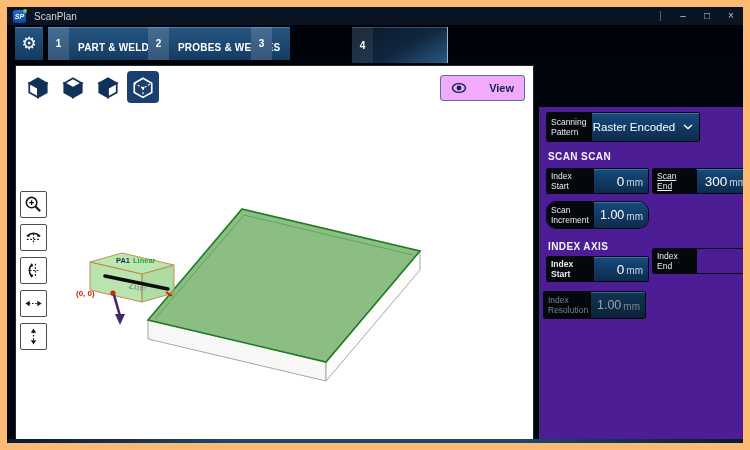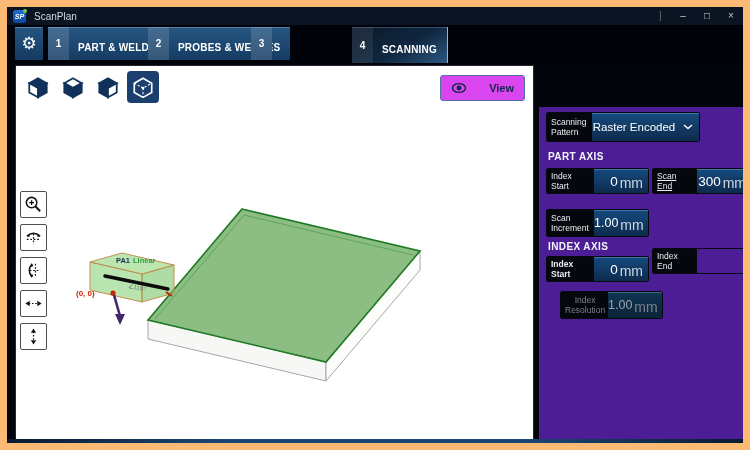--- a/index.html
+++ b/index.html
@@ -33,32 +33,32 @@
   .content{position:absolute;left:0;top:56px;width:750px;height:388px;background:#01040a;border-bottom:1px solid #8a9098;border-right:1px solid #8a9098;}
   .viewport{position:absolute;left:8px;top:2px;width:519px;height:379px;background:#ffffff;border:1px solid #23272d;}
   .panel{position:absolute;left:532px;top:0;width:212px;height:384px;background:#4c1d95;border-left:1px solid #27425e;margin-top:44px;}
   .grip{position:absolute;right:1px;bottom:1px;width:10px;height:10px;background:repeating-linear-gradient(135deg,transparent 0 2px,#8a9098 2px 3px);}
   .bottombar{position:absolute;left:0;bottom:0;width:100%;height:4px;background:linear-gradient(90deg,#0a1a30,#1c4676 30%,#1c4676 70%,#0a1a30);}
 
   
   .cube-row{position:absolute;left:6px;top:5px;display:flex;gap:3px;}
   .cubebtn{width:32px;height:32px;border:0;background:transparent;padding:0;display:flex;align-items:center;justify-content:center;}
   .cubebtn.selected{background:#1b3f6e;border-radius:4px;}
-  .view-btn{position:absolute;right:8px;top:9px;height:26px;display:flex;align-items:center;gap:22px;background:#d946ef;border:1px solid #5570a8;border-radius:3px;padding:0 10px;color:#13264d;font-size:11px;font-weight:bold;}
+  .view-btn{position:absolute;right:8px;top:9px;height:26px;display:flex;align-items:center;gap:22px;background:#f0abfc;border:1px solid #5570a8;border-radius:3px;padding:0 10px;color:#13264d;font-size:11px;font-weight:bold;}
   .tool-col{position:absolute;left:4px;top:125px;display:flex;flex-direction:column;gap:6px;}
   .toolbtn{width:27px;height:27px;background:#fff;border:1px solid #4a4f55;border-radius:2px;padding:0;display:flex;align-items:center;justify-content:center;}
   .scene{position:absolute;left:0;top:0;width:519px;height:379px;}
 
   
   .sec-title{position:absolute;left:8px;color:#f2f5f8;font-size:10px;font-weight:bold;letter-spacing:.4px;}
   .field{position:absolute;display:flex;border-radius:2px;overflow:hidden;border:1px solid #060a10;}
   .flabel{background:#04070b;color:#e8edf2;font-size:8.5px;line-height:1.2;display:flex;align-items:center;padding:2px 4px;flex:0 0 auto;}
   .fvalue{flex:1;background:linear-gradient(180deg,#164a7d 0%,#0d2b4d 100%);box-shadow:inset 0 1px rgba(130,180,230,.4);display:flex;align-items:center;justify-content:flex-end;padding-right:5px;gap:2px;}
   .fvalue .num{color:#fff;font-size:13.5px;}
-  .fvalue .unit{color:#cdd6e0;font-size:14px;padding-top:3px;}
+  .fvalue .unit{color:#cdd6e0;font-size:10px;padding-top:3px;}
   .fvalue.dd{justify-content:center;gap:8px;}
   .fvalue.dd .ddtext{color:#fff;font-size:11.5px;text-align:center;}
   .field.disabled .flabel{color:#79828e;}
   .field.disabled .fvalue{background:linear-gradient(180deg,#113552 0%,#0b2238 100%);}
   .field.disabled .num{color:#99a3af;}
   .field.disabled .unit{color:#79828e;}
 </style>
 </head>
 <body>
 
@@ -88,21 +88,20 @@
     </button>
     <button class="tab" style="left:141px;">
       <span class="num">2</span>
       <span class="lbl">PROBES &amp; WEDGES</span>
     </button>
     <button class="tab" style="left:244px;">
       <span class="num">3</span>
     </button>
     <button class="tab active" style="left:345px;width:96px;">
       <span class="num">4</span>
-      <span class="lbl">SCANNING</span>
     </button>
   </div>
 
   <div class="content">
 
     <div class="viewport">
 
       <svg class="scene" viewBox="0 0 519 379">
 
         <polygon points="132,254 310,296 310,315 132,273" fill="#f7f7f5" stroke="#a3a8a8" stroke-width="1"></polygon>
@@ -222,37 +221,37 @@
       <div class="field" style="left:6px;top:5px;width:154px;height:30px;">
         <div class="flabel" style="width:45px;">Scanning Pattern</div>
         <div class="fvalue dd">
           <span class="ddtext">Raster Encoded</span>
           <svg width="10" height="6" viewBox="0 0 10 6">
             <path d="M1 1 L5 4.6 L9 1" fill="none" stroke="#fff" stroke-width="1.3"></path>
           </svg>
         </div>
       </div>
 
-      <div class="sec-title" style="top:44px;">PART AXIS</div>
+      <div class="sec-title" style="top:44px;">SCAN SCAN</div>
 
       <div class="field" style="left:6px;top:61px;width:103px;height:26px;">
         <div class="flabel" style="width:47px;">Index Start</div>
         <div class="fvalue">
           <span class="num">0</span>
           <span class="unit">mm</span>
         </div>
       </div>
       <div class="field" style="left:112px;top:61px;width:100px;height:26px;">
         <div class="flabel" style="width:44px;text-decoration:underline;">Scan End</div>
         <div class="fvalue">
           <span class="num">300</span>
           <span class="unit">mm</span>
         </div>
       </div>
-      <div class="field" style="left:6px;top:102px;width:103px;height:28px;">
+      <div class="field" style="left:6px;top:94px;width:103px;height:28px;border-radius:10px;">
         <div class="flabel" style="width:47px;">Scan Increment</div>
         <div class="fvalue">
           <span class="num" style="font-size:12.5px;">1.00</span>
           <span class="unit">mm</span>
         </div>
       </div>
 
       <div class="sec-title" style="top:134px;">INDEX AXIS</div>
 
       <div class="field" style="left:6px;top:149px;width:103px;height:26px;">
@@ -262,21 +261,21 @@
           <span class="unit">mm</span>
         </div>
       </div>
       <div class="field" style="left:112px;top:141px;width:100px;height:26px;flex-direction:column;">
         <div class="flabel" style="width:44px;">Index End</div>
         <div class="fvalue">
           <span class="num">300</span>
           <span class="unit">mm</span>
         </div>
       </div>
-      <div class="field disabled" style="left:20px;top:184px;width:103px;height:28px;text-align:center;">
+      <div class="field disabled" style="left:3px;top:184px;width:103px;height:28px;">
         <div class="flabel" style="width:47px;">Index Resolution</div>
         <div class="fvalue">
           <span class="num" style="font-size:12.5px;">1.00</span>
           <span class="unit">mm</span>
         </div>
       </div>
     </div>
 
     <div class="grip"></div>
   </div>

